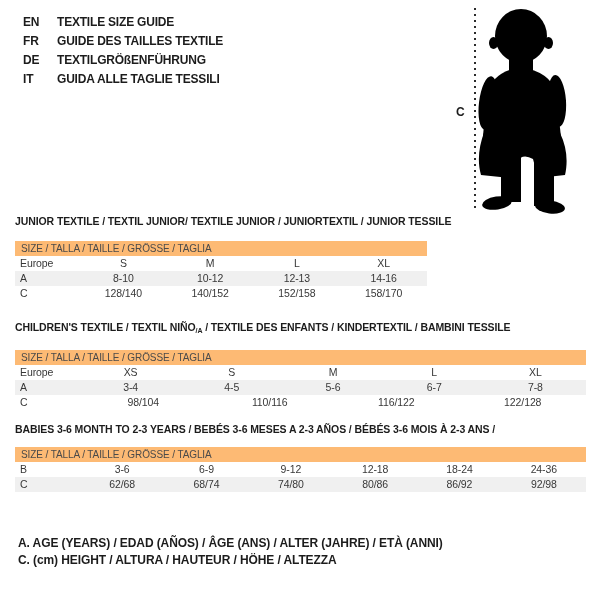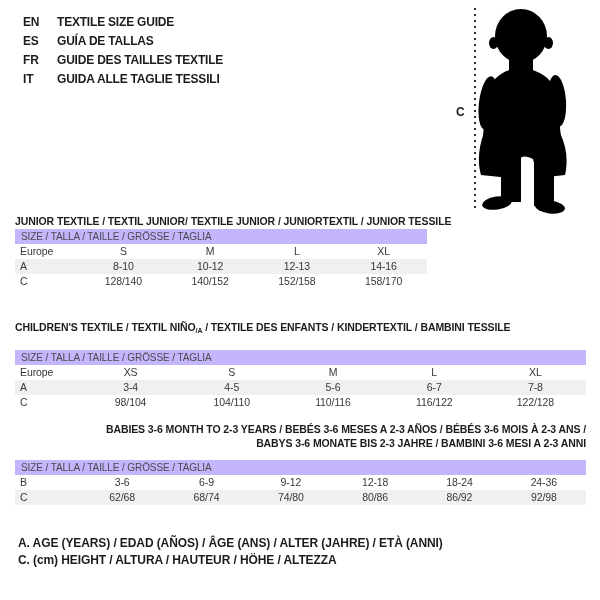--- a/index.html
+++ b/index.html
@@ -21,26 +21,26 @@
   }
   .fig-c { position:absolute; left:456px; top:105px; font-weight:bold; font-size:12px; }
   .baby { position:absolute; left:477px; top:6px; }
 
   
   .tbl { position:absolute; left:15px; }
   .t1 { top:215px; width:412px; }
   .t2 { top:321px; width:571px; }
   .t3 { top:423px; width:571px; }
   .tbl-title { font-size:10.5px; font-weight:bold; letter-spacing:-0.1px; line-height:13.5px; white-space:nowrap; }
-  .t1 .tbl-title { margin-bottom:0; }
+  .t1 .tbl-title { margin-bottom:12px; }
   .t2 .tbl-title { margin-bottom:12px; }
-  .t3 .tbl-title { margin-bottom:10px;text-align:right; }
+  .t3 .tbl-title { margin-bottom:10px; }
   .subA { font-size:7px; vertical-align:-2px; }
   .size-header {
-    background:#c4b5fd; height:15px; line-height:15px; font-size:10px;
+    background:#fdba74; height:15px; line-height:15px; font-size:10px;
     color:#4a4a4a; padding-left:6px; letter-spacing:-0.1px;
   }
   .row { display:flex; height:15px; line-height:15px; font-size:10.5px; color:#383838; letter-spacing:-0.1px; }
   .rows .row:nth-child(2) { background:#f0f0f0; }
   .rl { flex:0 0 60px; padding-left:5px; }
   .rc { flex:1; text-align:center; }
 
   
   .notes { position:absolute; left:18px; top:535px; }
   .note { font-size:12px; font-weight:bold; line-height:16.5px; letter-spacing:-0.1px; white-space:nowrap; }
@@ -49,26 +49,26 @@
 <body>
 
 <div class="canvas">
 
   <div class="langs">
     <div class="lang-row">
       <span class="lang-code">EN</span>
       <span class="lang-label">TEXTILE SIZE GUIDE</span>
     </div>
     <div class="lang-row">
-      <span class="lang-code">ES</span>
-      <span class="lang-label">GUÍA DE TALLAS</span>
+      <span class="lang-code">FR</span>
+      <span class="lang-label">GUIDE DES TAILLES TEXTILE</span>
     </div>
     <div class="lang-row">
-      <span class="lang-code">FR</span>
-      <span class="lang-label">GUIDE DES TAILLES TEXTILE</span>
+      <span class="lang-code">DE</span>
+      <span class="lang-label">TEXTILGRÖßENFÜHRUNG</span>
     </div>
     <div class="lang-row">
       <span class="lang-code">IT</span>
       <span class="lang-label">GUIDA ALLE TAGLIE TESSILI</span>
     </div>
   </div>
 
   <div class="fig-line"></div>
   <div class="fig-c">C</div>
   <svg class="baby" width="116" height="208" viewBox="0 0 116 208">
@@ -132,32 +132,30 @@
         <span class="rl">A</span>
         <span class="rc">3-4</span>
         <span class="rc">4-5</span>
         <span class="rc">5-6</span>
         <span class="rc">6-7</span>
         <span class="rc">7-8</span>
       </div>
       <div class="row">
         <span class="rl">C</span>
         <span class="rc">98/104</span>
-        <span class="rc">104/110</span>
         <span class="rc">110/116</span>
         <span class="rc">116/122</span>
         <span class="rc">122/128</span>
       </div>
     </div>
   </div>
 
   <div class="tbl t3">
     <div class="tbl-title">
       <div>BABIES 3-6 MONTH TO 2-3 YEARS / BEBÉS 3-6 MESES A 2-3 AÑOS / BÉBÉS 3-6 MOIS À 2-3 ANS /</div>
-      <div>BABYS 3-6 MONATE BIS 2-3 JAHRE / BAMBINI 3-6 MESI A 2-3 ANNI</div>
     </div>
     <div class="size-header">SIZE / TALLA / TAILLE / GRÖSSE / TAGLIA</div>
     <div class="rows">
       <div class="row">
         <span class="rl">B</span>
         <span class="rc">3-6</span>
         <span class="rc">6-9</span>
         <span class="rc">9-12</span>
         <span class="rc">12-18</span>
         <span class="rc">18-24</span>

